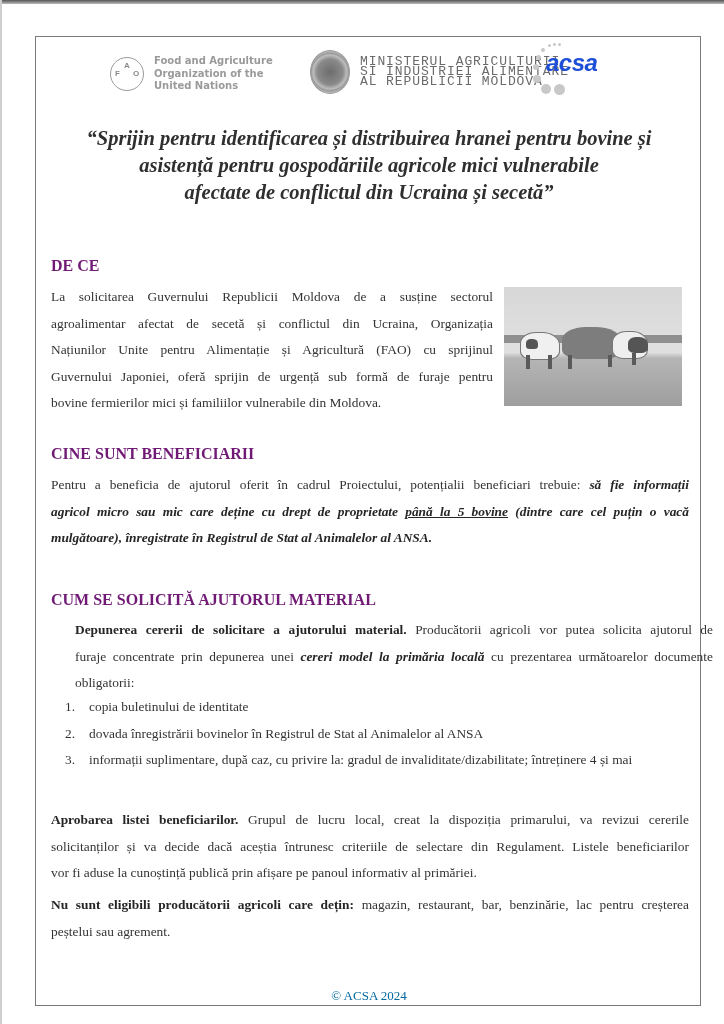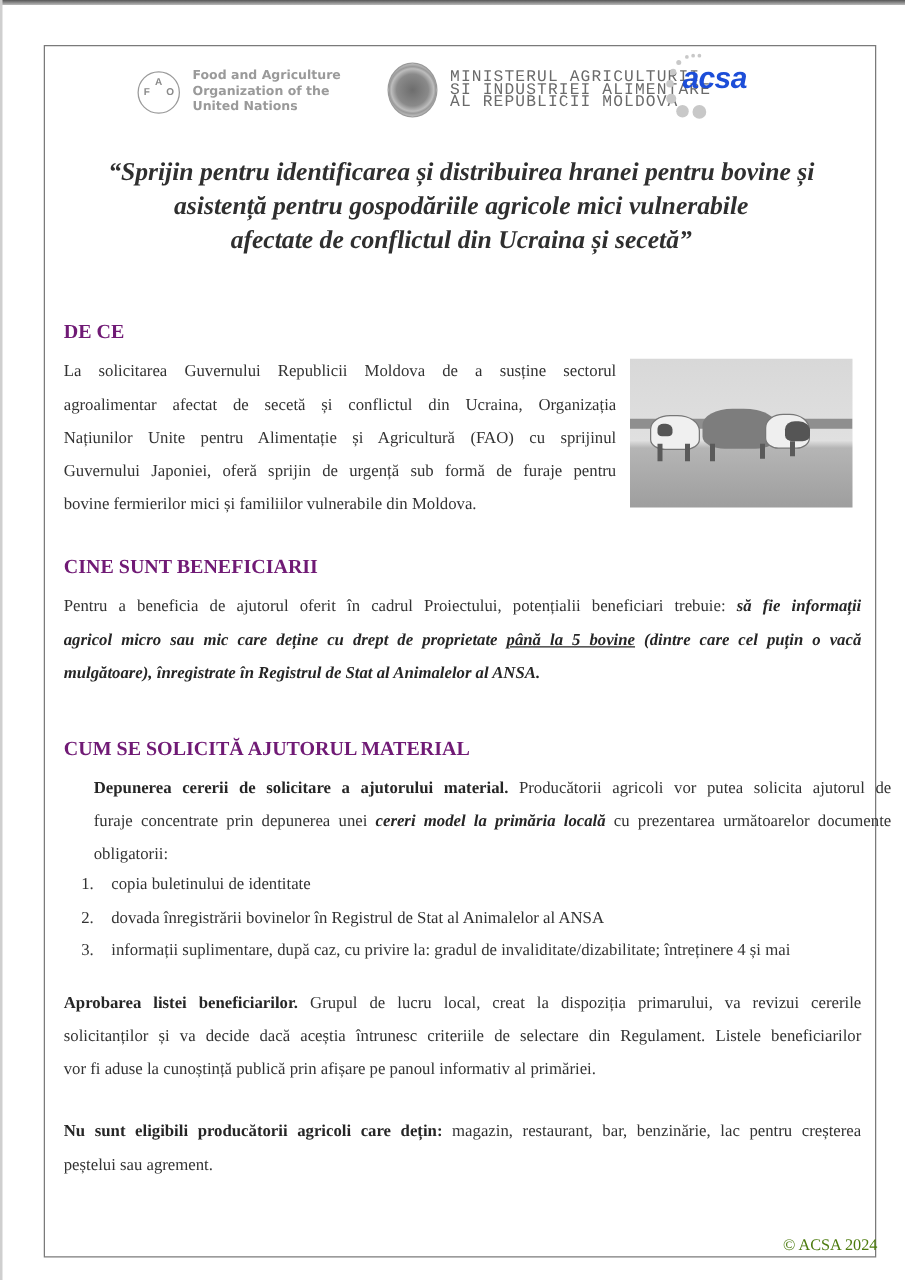--- a/index.html
+++ b/index.html
@@ -181,24 +181,24 @@
       padding-left: 38px;
     }
     ol.docs li .num {
       position: absolute;
       left: 14px;
     }
     .footer {
       position: absolute;
       left: 0; top: 951px;
       width: 666px;
-      text-align: right;
+      text-align: center;
       font-family: "Liberation Serif", serif;
       font-size: 13px;
-      color: #4d7c0f;
+      color: #0369a1;
     }
   </style>
 </head>
 <body>
 
 <div class="top-strip"></div>
 <div class="left-edge"></div>
 
 <div class="frame">
 
@@ -291,21 +291,21 @@
     <li>
       <span class="num">2.</span>
       <span>dovada înregistrării bovinelor în Registrul de Stat al Animalelor al ANSA</span>
     </li>
     <li>
       <span class="num">3.</span>
       <span style="display:block;white-space:nowrap;">informații suplimentare, după caz, cu privire la: gradul de invaliditate/dizabilitate; întreținere 4 și mai</span>
     </li>
   </ol>
 
-  <div class="p" style="top:752px;width:638px;">
+  <div class="p" style="top:770px;width:638px;">
     <span class="ln"><span class="b">Aprobarea listei beneficiarilor.</span><span> Grupul de lucru local, creat la dispoziția primarului, va revizui cererile</span></span>
     <span class="ln">solicitanților și va decide dacă aceștia întrunesc criteriile de selectare din  Regulament. Listele beneficiarilor</span>
     <span class="ln last">vor fi aduse la cunoștință publică prin afișare pe panoul informativ al primăriei.</span>
   </div>
 
   <div class="p" style="top:855px;width:638px;">
     <span class="ln"><span class="b">Nu sunt eligibili producătorii agricoli care dețin:</span><span> magazin, restaurant, bar, benzinărie, lac pentru creșterea</span></span>
     <span class="ln last">peștelui sau agrement.</span>
   </div>
 

